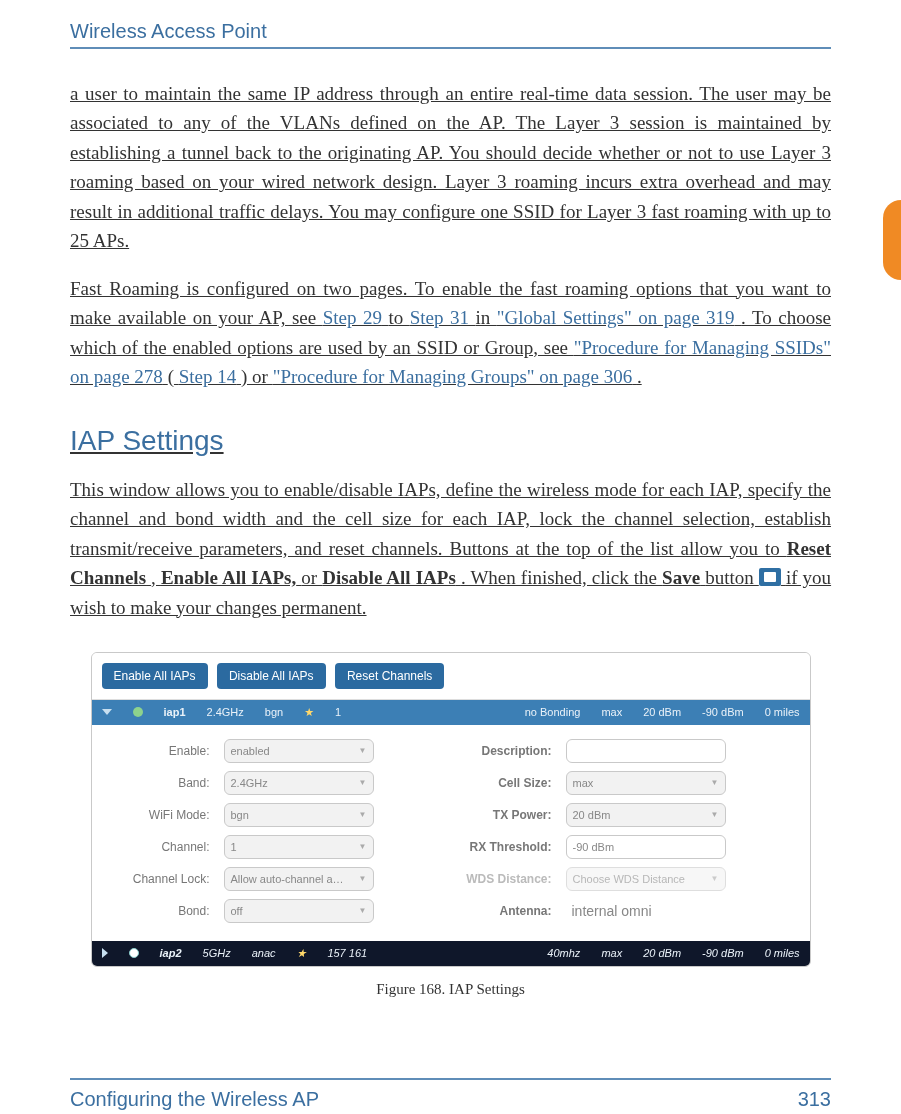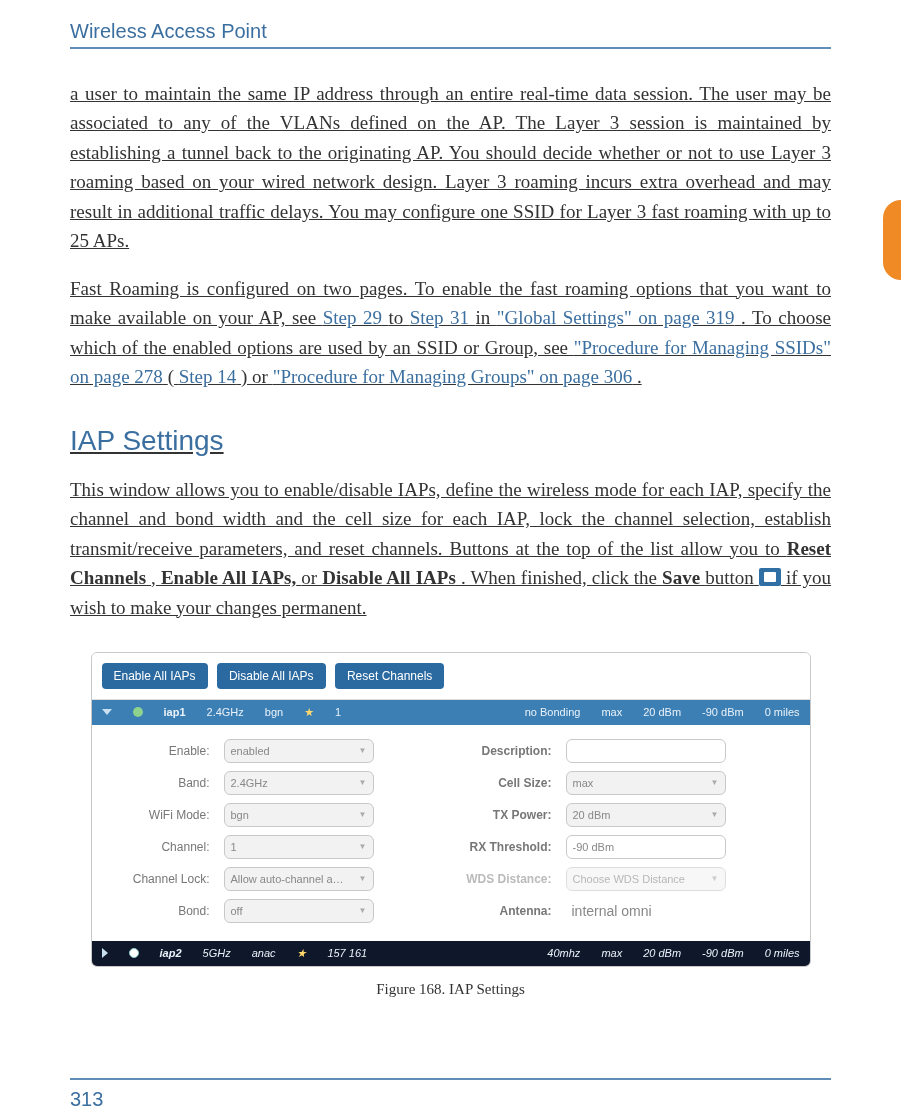--- a/index.html
+++ b/index.html
@@ -311,15 +311,16 @@
         <span>max</span>
         <span>20 dBm</span>
         <span>-90 dBm</span>
         <span>0 miles</span>
       </div>
     </div>
     <div class="caption">Figure 168. IAP Settings</div>
   </div>
 
   <div class="footer">
+    <span>Configuring the Wireless AP</span>
     <span>313</span>
   </div>
 </div>
 
 </body></html>

